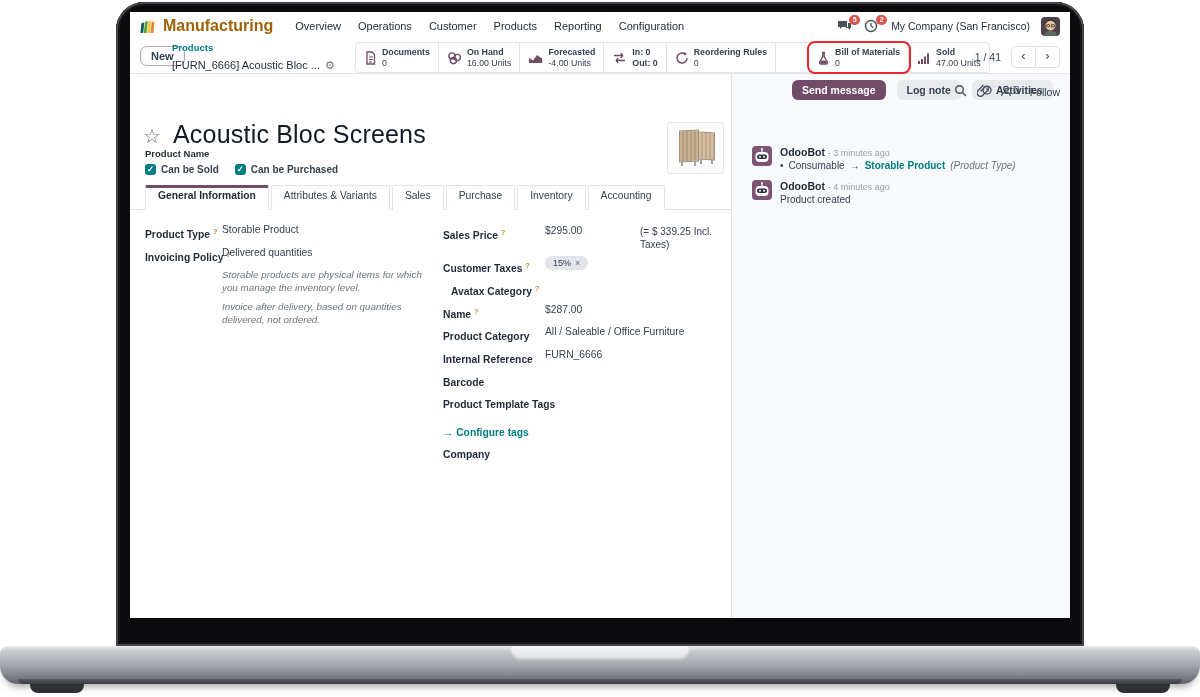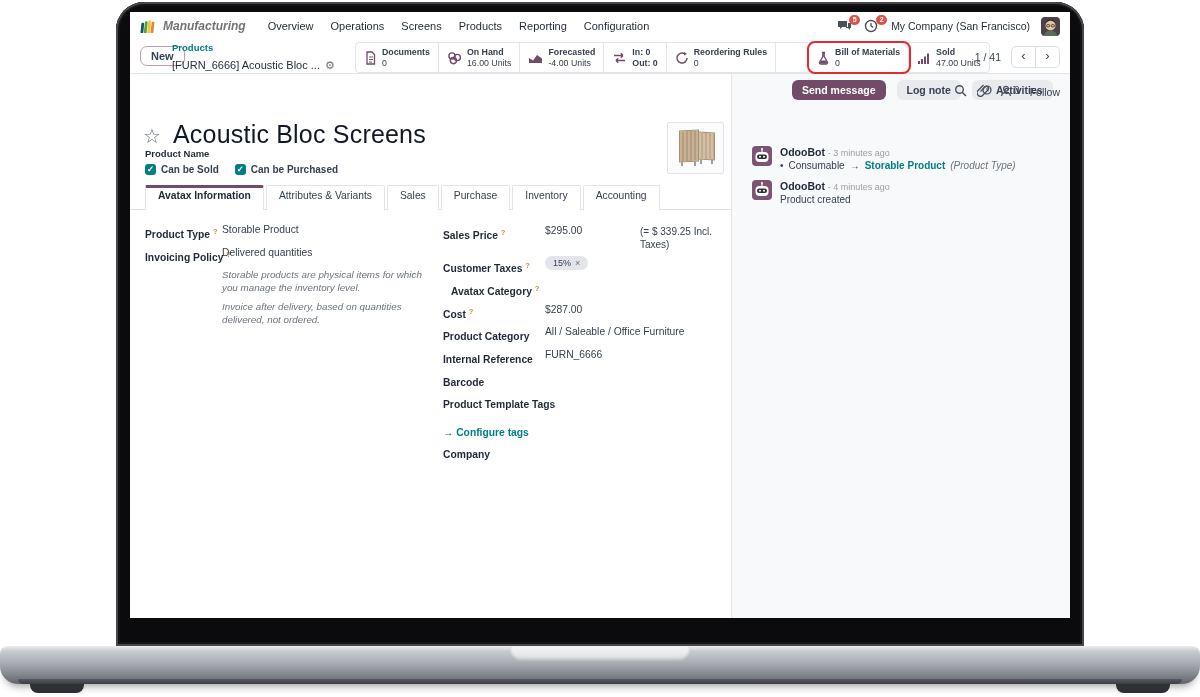--- a/index.html
+++ b/index.html
@@ -24,21 +24,21 @@
         box-shadow:inset 0 -2px 3px rgba(0,0,0,.18);}
   .foot{position:absolute;top:684px;width:54px;height:9px;background:#2e3034;
         border-radius:0 0 8px 8px;}
   .foot.left{left:30px}.foot.right{left:1116px}
   svg{display:block;}
 
   
   .navbar{position:absolute;left:0;top:0;width:940px;height:28px;background:#fff;
           display:flex;align-items:center;padding:0 10px;box-sizing:border-box;gap:8px;}
   .applogo{width:15px;height:15px;}
-  .appname{font-size:12px;font-weight:bold;color:#737373;margin-right:14px;font-style:italic;}
+  .appname{font-size:16px;font-weight:bold;color:#a16207;margin-right:14px;}
   .menu{display:flex;gap:17px;font-size:11px;color:#1f2937;}
   .menu span{cursor:default;}
   .systray{margin-left:auto;display:flex;align-items:center;gap:11px;}
   .traybtn{position:relative;width:16px;height:14px;}
   .badge{position:absolute;top:-4px;right:-7px;background:#d9534f;color:#fff;
          font-size:7px;font-weight:bold;border-radius:7px;padding:1px 3.5px;line-height:1.1;}
   .company{font-size:10.5px;color:#1f2937;}
   .avatar{width:19px;height:19px;border-radius:4px;overflow:hidden;}
 
   
@@ -147,21 +147,21 @@
           <rect x="4.6" y="2.5" width="3" height="12.5" rx="1" fill="#57a33a"></rect>
           <rect x="8.2" y="1.5" width="3" height="13.5" rx="1" fill="#f0c545"></rect>
           <rect x="11.8" y="3" width="3" height="12" rx="1" fill="#e8862e"></rect>
         </g>
       </svg>
     </span>
     <span class="appname">Manufacturing</span>
     <div class="menu">
       <span>Overview</span>
       <span>Operations</span>
-      <span>Screens</span>
+      <span>Customer</span>
       <span>Products</span>
       <span>Reporting</span>
       <span>Configuration</span>
     </div>
     <div class="systray">
       <span class="traybtn">
         <svg width="15" height="14" viewBox="0 0 15 14">
           <path d="M1 2h9v6H5L3 10V8H1z" fill="#495057"></path>
           <path d="M11 4h3v5h-1v2l-2-2h-2V8h2z" fill="#495057"></path>
         </svg>
@@ -297,21 +297,21 @@
         <span class="cbbox">✓</span>
         <span class="cblabel">Can be Sold</span>
       </span>
       <span class="cb">
         <span class="cbbox">✓</span>
         <span class="cblabel">Can be Purchased</span>
       </span>
     </div>
 
     <div class="tabs">
-      <span class="tab active">Avatax Information</span>
+      <span class="tab active">General Information</span>
       <span class="tab">Attributes &amp; Variants</span>
       <span class="tab">Sales</span>
       <span class="tab">Purchase</span>
       <span class="tab">Inventory</span>
       <span class="tab">Accounting</span>
     </div>
 
     <div class="fieldrow" style="left:15px;top:150px;">
       <span class="flabel"><span>Product Type</span> <sup class="help">?</sup></span>
       <span class="fval" style="position:absolute;left:77px;top:0;width:180px;">Storable Product</span>
@@ -333,21 +333,21 @@
       <span class="flabel"><span>Customer Taxes</span> <sup class="help">?</sup></span>
       <span class="taxtag" style="position:absolute;left:102px;top:-2px;width:max-content;"><span>15%</span><span class="x">×</span></span>
     </div>
 
     <div class="fieldrow" style="left:321px;top:207px;">
       <span class="flabel"><span>Avatax Category</span> <sup class="help">?</sup></span>
       <span class="fval" style="position:absolute;left:102px;top:0;width:140px;"></span>
     </div>
 
     <div class="fieldrow" style="left:313px;top:230px;">
-      <span class="flabel"><span>Cost</span> <sup class="help">?</sup></span>
+      <span class="flabel"><span>Name</span> <sup class="help">?</sup></span>
       <span class="fval" style="position:absolute;left:102px;top:0;">$287.00</span>
     </div>
 
     <div class="fieldrow" style="left:313px;top:252px;">
       <span class="flabel">Product Category</span>
       <span class="fval" style="position:absolute;left:102px;top:0;width:180px;">All / Saleable / Office Furniture</span>
     </div>
 
     <div class="fieldrow" style="left:313px;top:275px;">
       <span class="flabel">Internal Reference</span>

